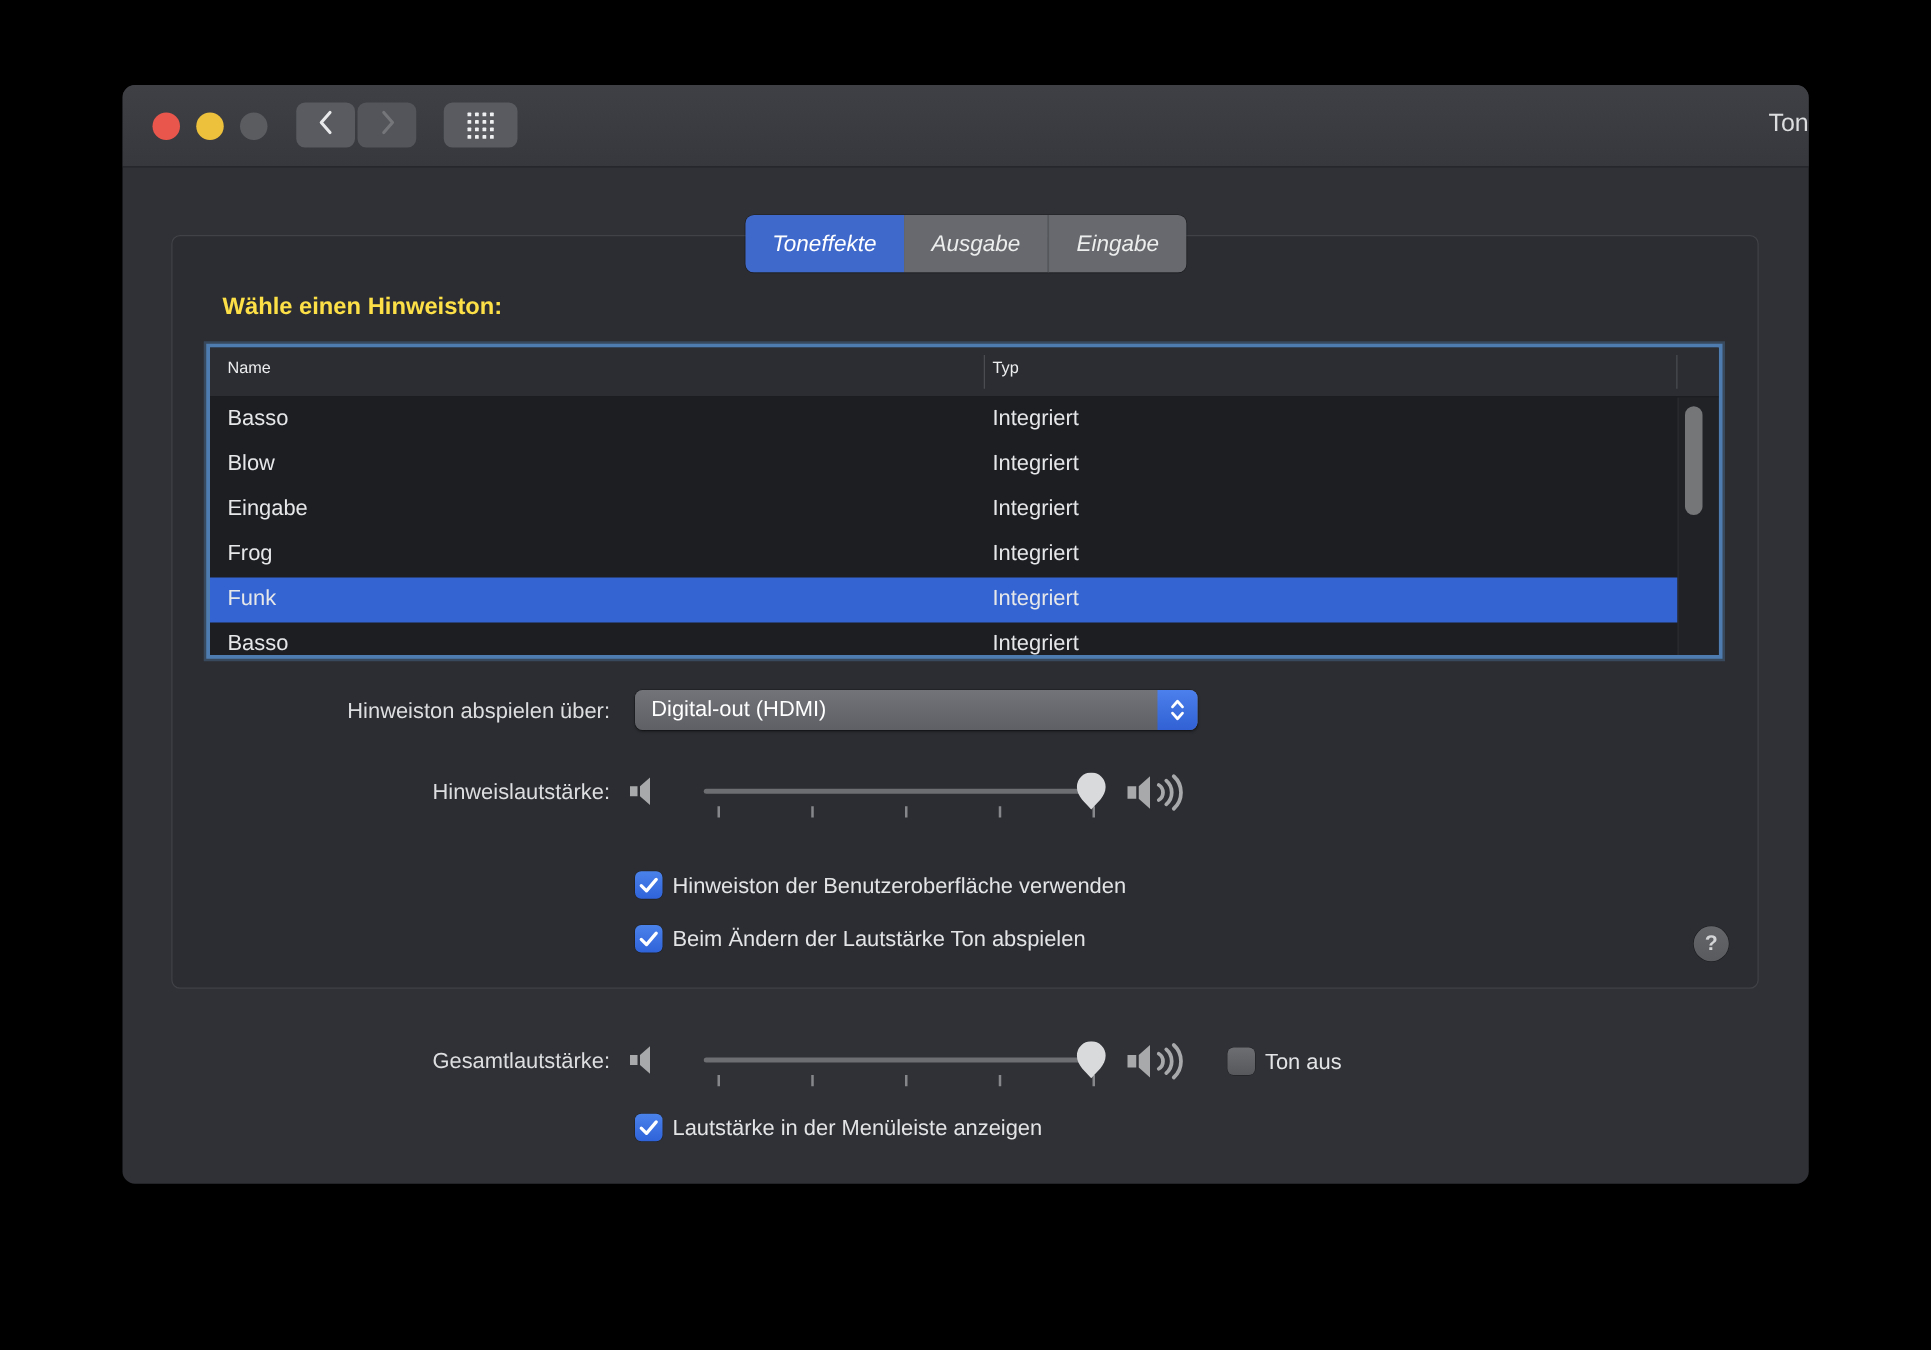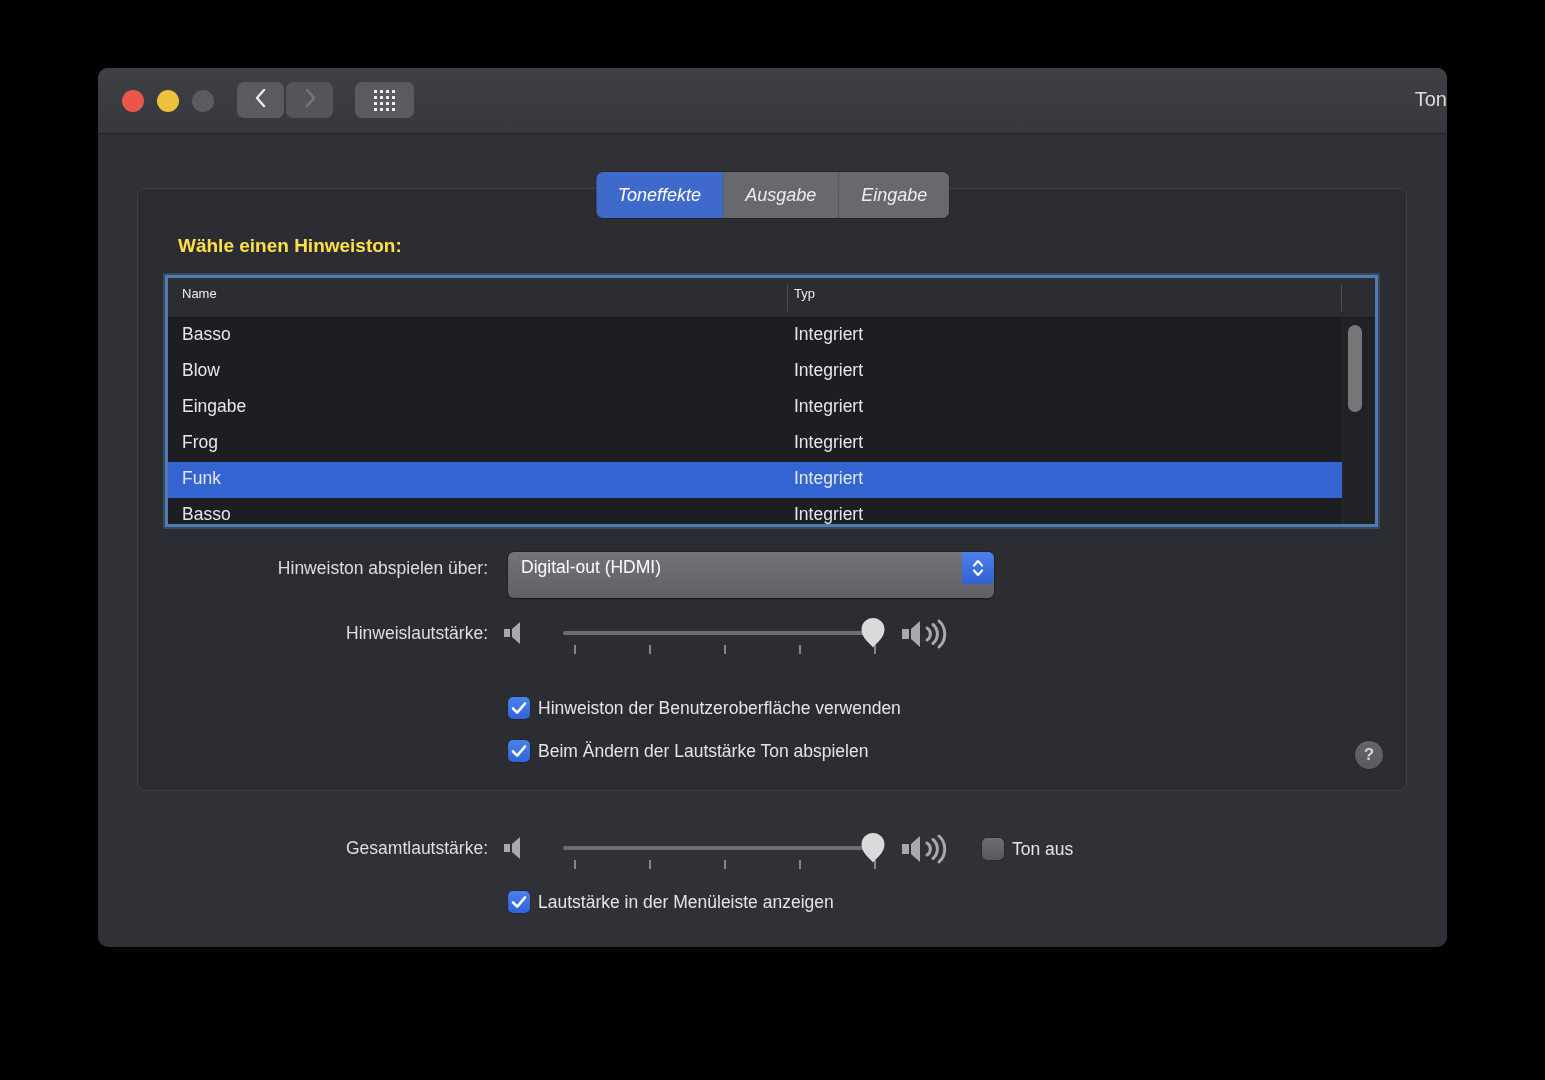--- a/index.html
+++ b/index.html
@@ -67,23 +67,23 @@
   .trow .cell.name{left:14px;}
   .trow .cell.typ{left:626px;}
   .trow.selected{background:#3464d2;}
   .scrollcol{position:absolute;left:1174px;top:40px;bottom:0;width:33px;
     background:#202226;border-left:1px solid rgba(255,255,255,.05);box-sizing:border-box;}
   .scrollthumb{position:absolute;left:1180px;top:47px;width:14px;height:87px;
     border-radius:7px;background:#747678;}
   
   .rlabel{position:absolute;left:40px;width:350px;text-align:right;
     font-size:17.5px;color:#dddee0;z-index:2;}
-  .popup{position:absolute;left:410px;top:484px;width:450px;height:46px;border-radius:6px;
+  .popup{position:absolute;left:410px;top:484px;width:450px;height:32px;border-radius:6px;
     background:linear-gradient(#72747a,#5e6065);z-index:2;
-    box-shadow:0 0 0 0.5px rgba(0,0,0,.35),0 1px 2px rgba(0,0,0,.35);padding-left:36px;}
+    box-shadow:0 0 0 0.5px rgba(0,0,0,.35),0 1px 2px rgba(0,0,0,.35);}
   .popup .val{position:absolute;left:13px;top:5px;font-size:17.5px;color:#fff;}
   .popup .stepper{position:absolute;right:0;top:0;width:32px;height:32px;
     border-radius:0 6px 6px 0;background:linear-gradient(#4c80ec,#3161d4);
     display:flex;align-items:center;justify-content:center;}
   .slider{position:absolute;z-index:2;}
   .track{position:absolute;left:465px;width:318px;height:4px;border-radius:2px;background:#6c6e72;}
   .ticks{position:absolute;left:476px;width:302px;height:9px;display:flex;justify-content:space-between;}
   .ticks i{width:2px;height:9px;background:#85878a;}
   .thumb{position:absolute;left:763px;width:24px;height:30px;}
   .spk{position:absolute;}

